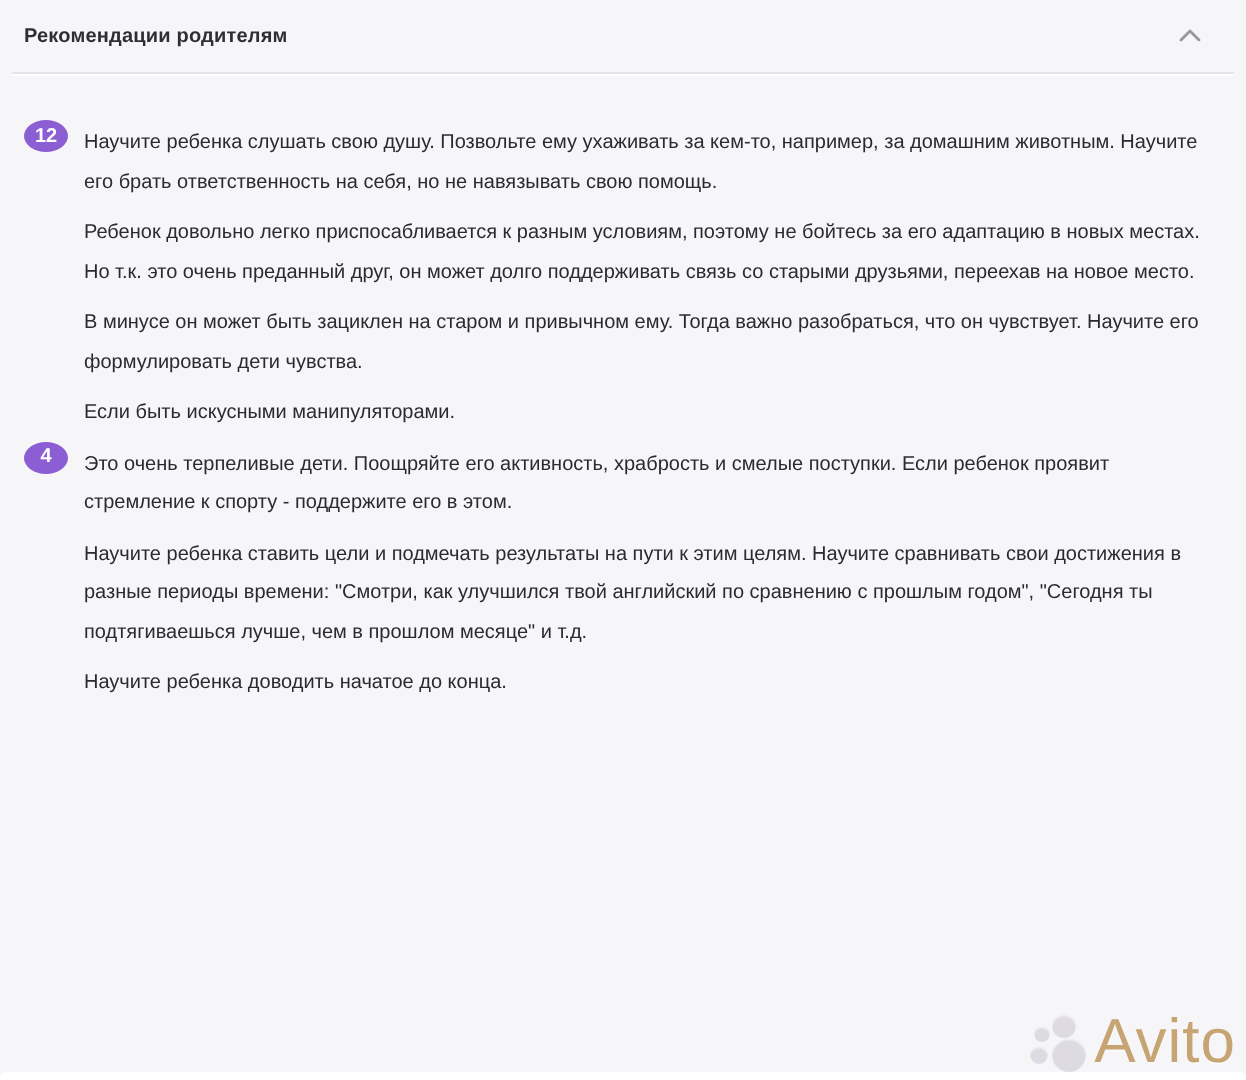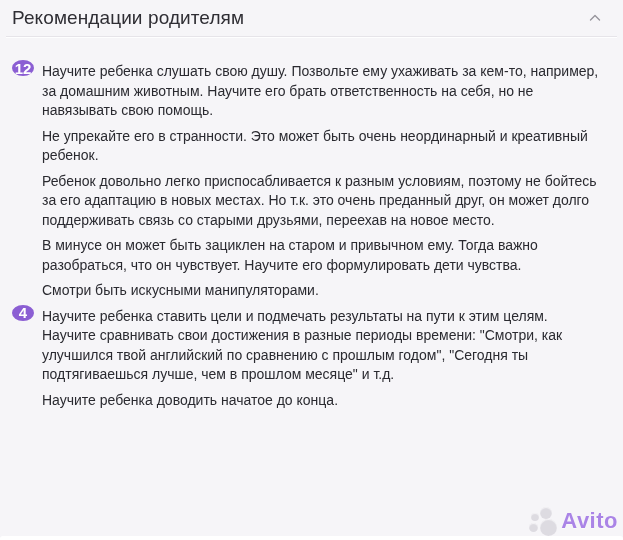--- a/index.html
+++ b/index.html
@@ -17,22 +17,22 @@
   }
   .panel-header {
     display: flex;
     align-items: center;
     justify-content: space-between;
     height: 36px;
     padding: 0 20px 0 12px;
     cursor: pointer;
   }
   .panel-title {
-    font-size: 19px;
-    font-weight: 400;
+    font-size: 10px;
+    font-weight: 700;
     color: #2f2e34;
     letter-spacing: 0.1px;
   }
   .chevron {
     display: inline-flex;
     align-items: center;
     justify-content: center;
     width: 16px;
     height: 16px;
   }
@@ -50,33 +50,33 @@
     align-items: flex-start;
   }
   .badge {
     flex: 0 0 auto;
     width: 22px;
     height: 16px;
     margin-top: -2px;
     border-radius: 50%;
     background: var(--accent, #8b5ed3);
     color: #ffffff;
-    font-size: 15px;
+    font-size: 10px;
     font-weight: 700;
     display: flex;
     align-items: center;
     justify-content: center;
   }
   .paras {
     margin-left: 8px;
     flex: 1 1 auto;
   }
   .paras p {
     margin: 0 0 6px 0;
-    font-size: 14px;
+    font-size: 10px;
     line-height: 19.5px;
     color: var(--text, #2a2a30);
   }
   .paras p:last-child {
     margin-bottom: 6px;
   }
   .watermark {
     position: absolute;
     right: 5px;
     bottom: 4px;
@@ -95,24 +95,24 @@
     position: absolute;
     border-radius: 50%;
     background: #c9c6cf;
     box-shadow: inset 0 1px 1px rgba(255,255,255,0.8);
   }
   .wm-mark .c1 { width: 8px;  height: 8px;  left: 2px;  top: 7px;  }
   .wm-mark .c2 { width: 12px; height: 12px; left: 11px; top: 1px;  }
   .wm-mark .c3 { width: 9px;  height: 9px;  left: 0px;  top: 17px; }
   .wm-mark .c4 { width: 17px; height: 17px; left: 11px; top: 13px; }
   .wm-text {
-    font-size: 22px;
+    font-size: 31px;
     line-height: 30px;
-    font-weight: 700;
-    color: #6d28d9;
+    font-weight: 400;
+    color: #a16207;
     text-shadow: 0 1px 0 rgba(255,255,255,0.8);
     letter-spacing: 0.5px;
   }
   .bottom-strip {
     position: absolute;
     left: 0;
     bottom: 0;
     width: 100%;
     height: 4px;
     background: #ffffff;
@@ -131,29 +131,29 @@
       </svg>
     </span>
   </div>
   <div class="divider"></div>
 
   <div class="content" id="list">
       <div class="item">
         <div class="badge">12</div>
         <div class="paras">
           <p>Научите ребенка слушать свою душу. Позвольте ему ухаживать за кем-то, например, за домашним животным. Научите его брать ответственность на себя, но не навязывать свою помощь.</p>
-          <p>Не упрекайте его в странности. Это может быть очень неординарный и креативный ребенок.</p>
           <p>Ребенок довольно легко приспосабливается к разным условиям, поэтому не бойтесь за его адаптацию в новых местах. Но т.к. это очень преданный друг, он может долго поддерживать связь со старыми друзьями, переехав на новое место.</p>
           <p>В минусе он может быть зациклен на старом и привычном ему. Тогда важно разобраться, что он чувствует. Научите его формулировать дети чувства.</p>
-          <p>Смотри быть искусными манипуляторами.</p>
+          <p>Если быть искусными манипуляторами.</p>
         </div>
       </div>
       <div class="item">
         <div class="badge">4</div>
         <div class="paras">
+          <p>Это очень терпеливые дети. Поощряйте его активность, храбрость и смелые поступки. Если ребенок проявит стремление к спорту - поддержите его в этом.</p>
           <p>Научите ребенка ставить цели и подмечать результаты на пути к этим целям. Научите сравнивать свои достижения в разные периоды времени: "Смотри, как улучшился твой английский по сравнению с прошлым годом", "Сегодня ты подтягиваешься лучше, чем в прошлом месяце" и т.д.</p>
           <p>Научите ребенка доводить начатое до конца.</p>
         </div>
       </div>
     </div>
 
   <div class="watermark">
     <span class="wm-mark">
       <i class="c1"></i>
         <i class="c2"></i>

